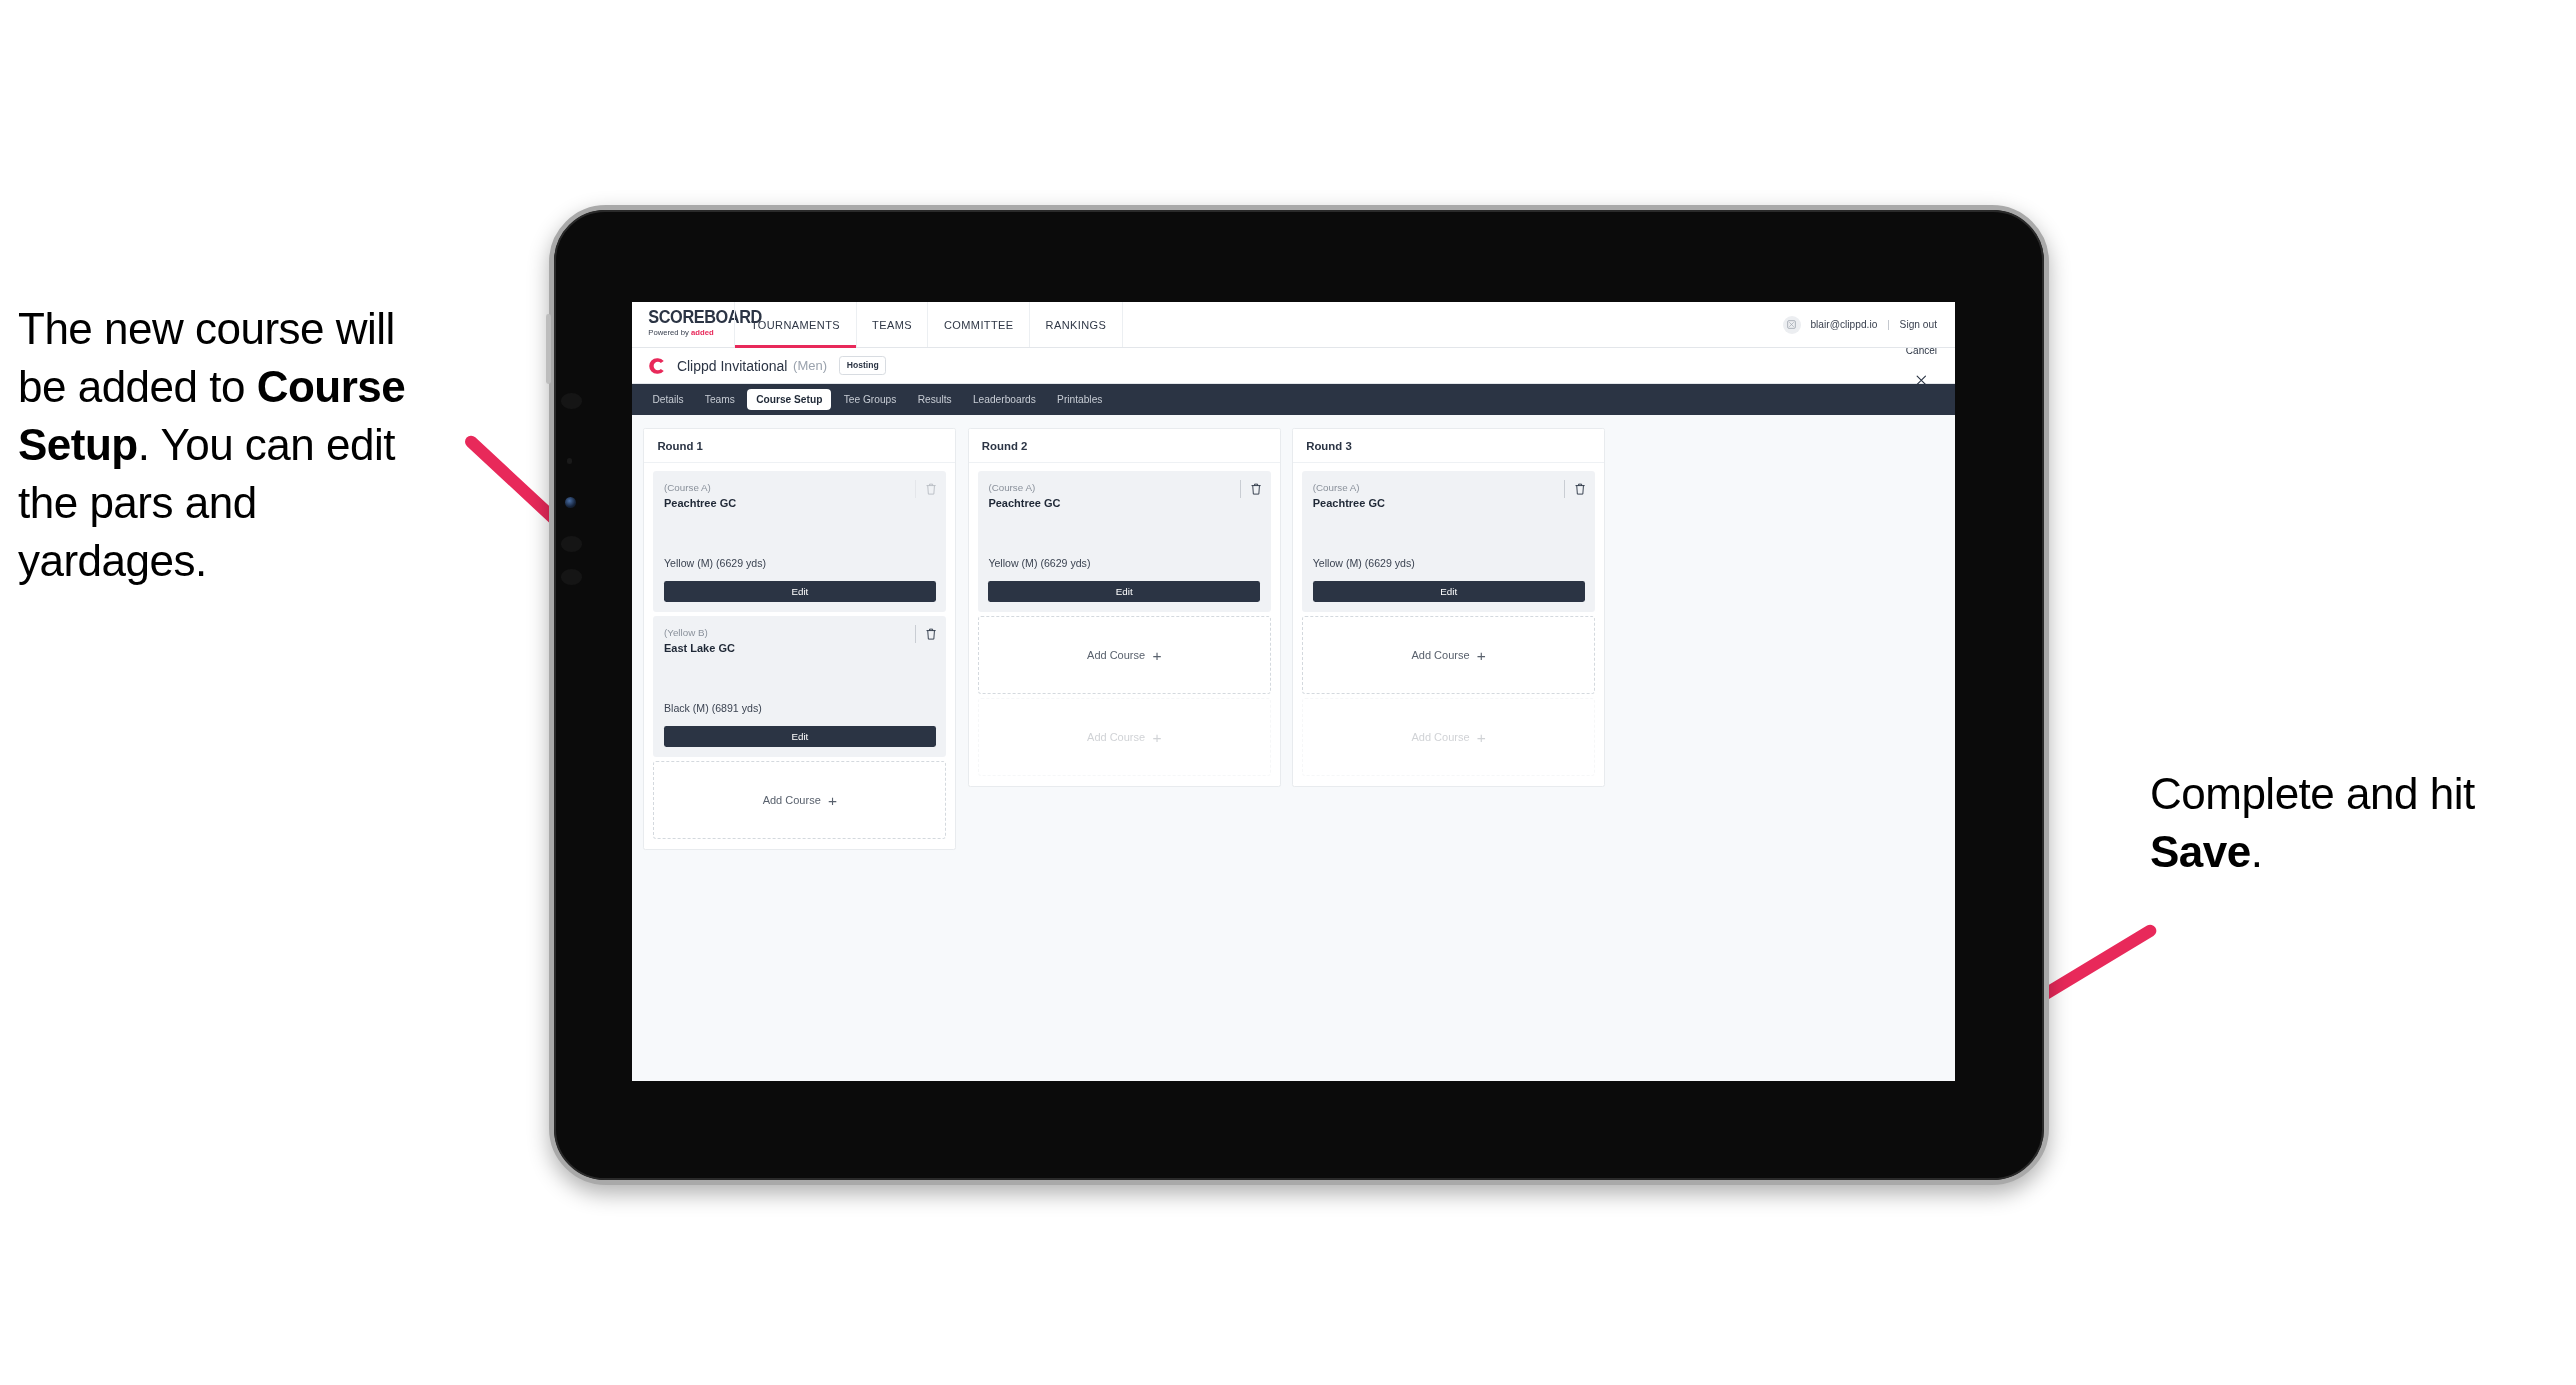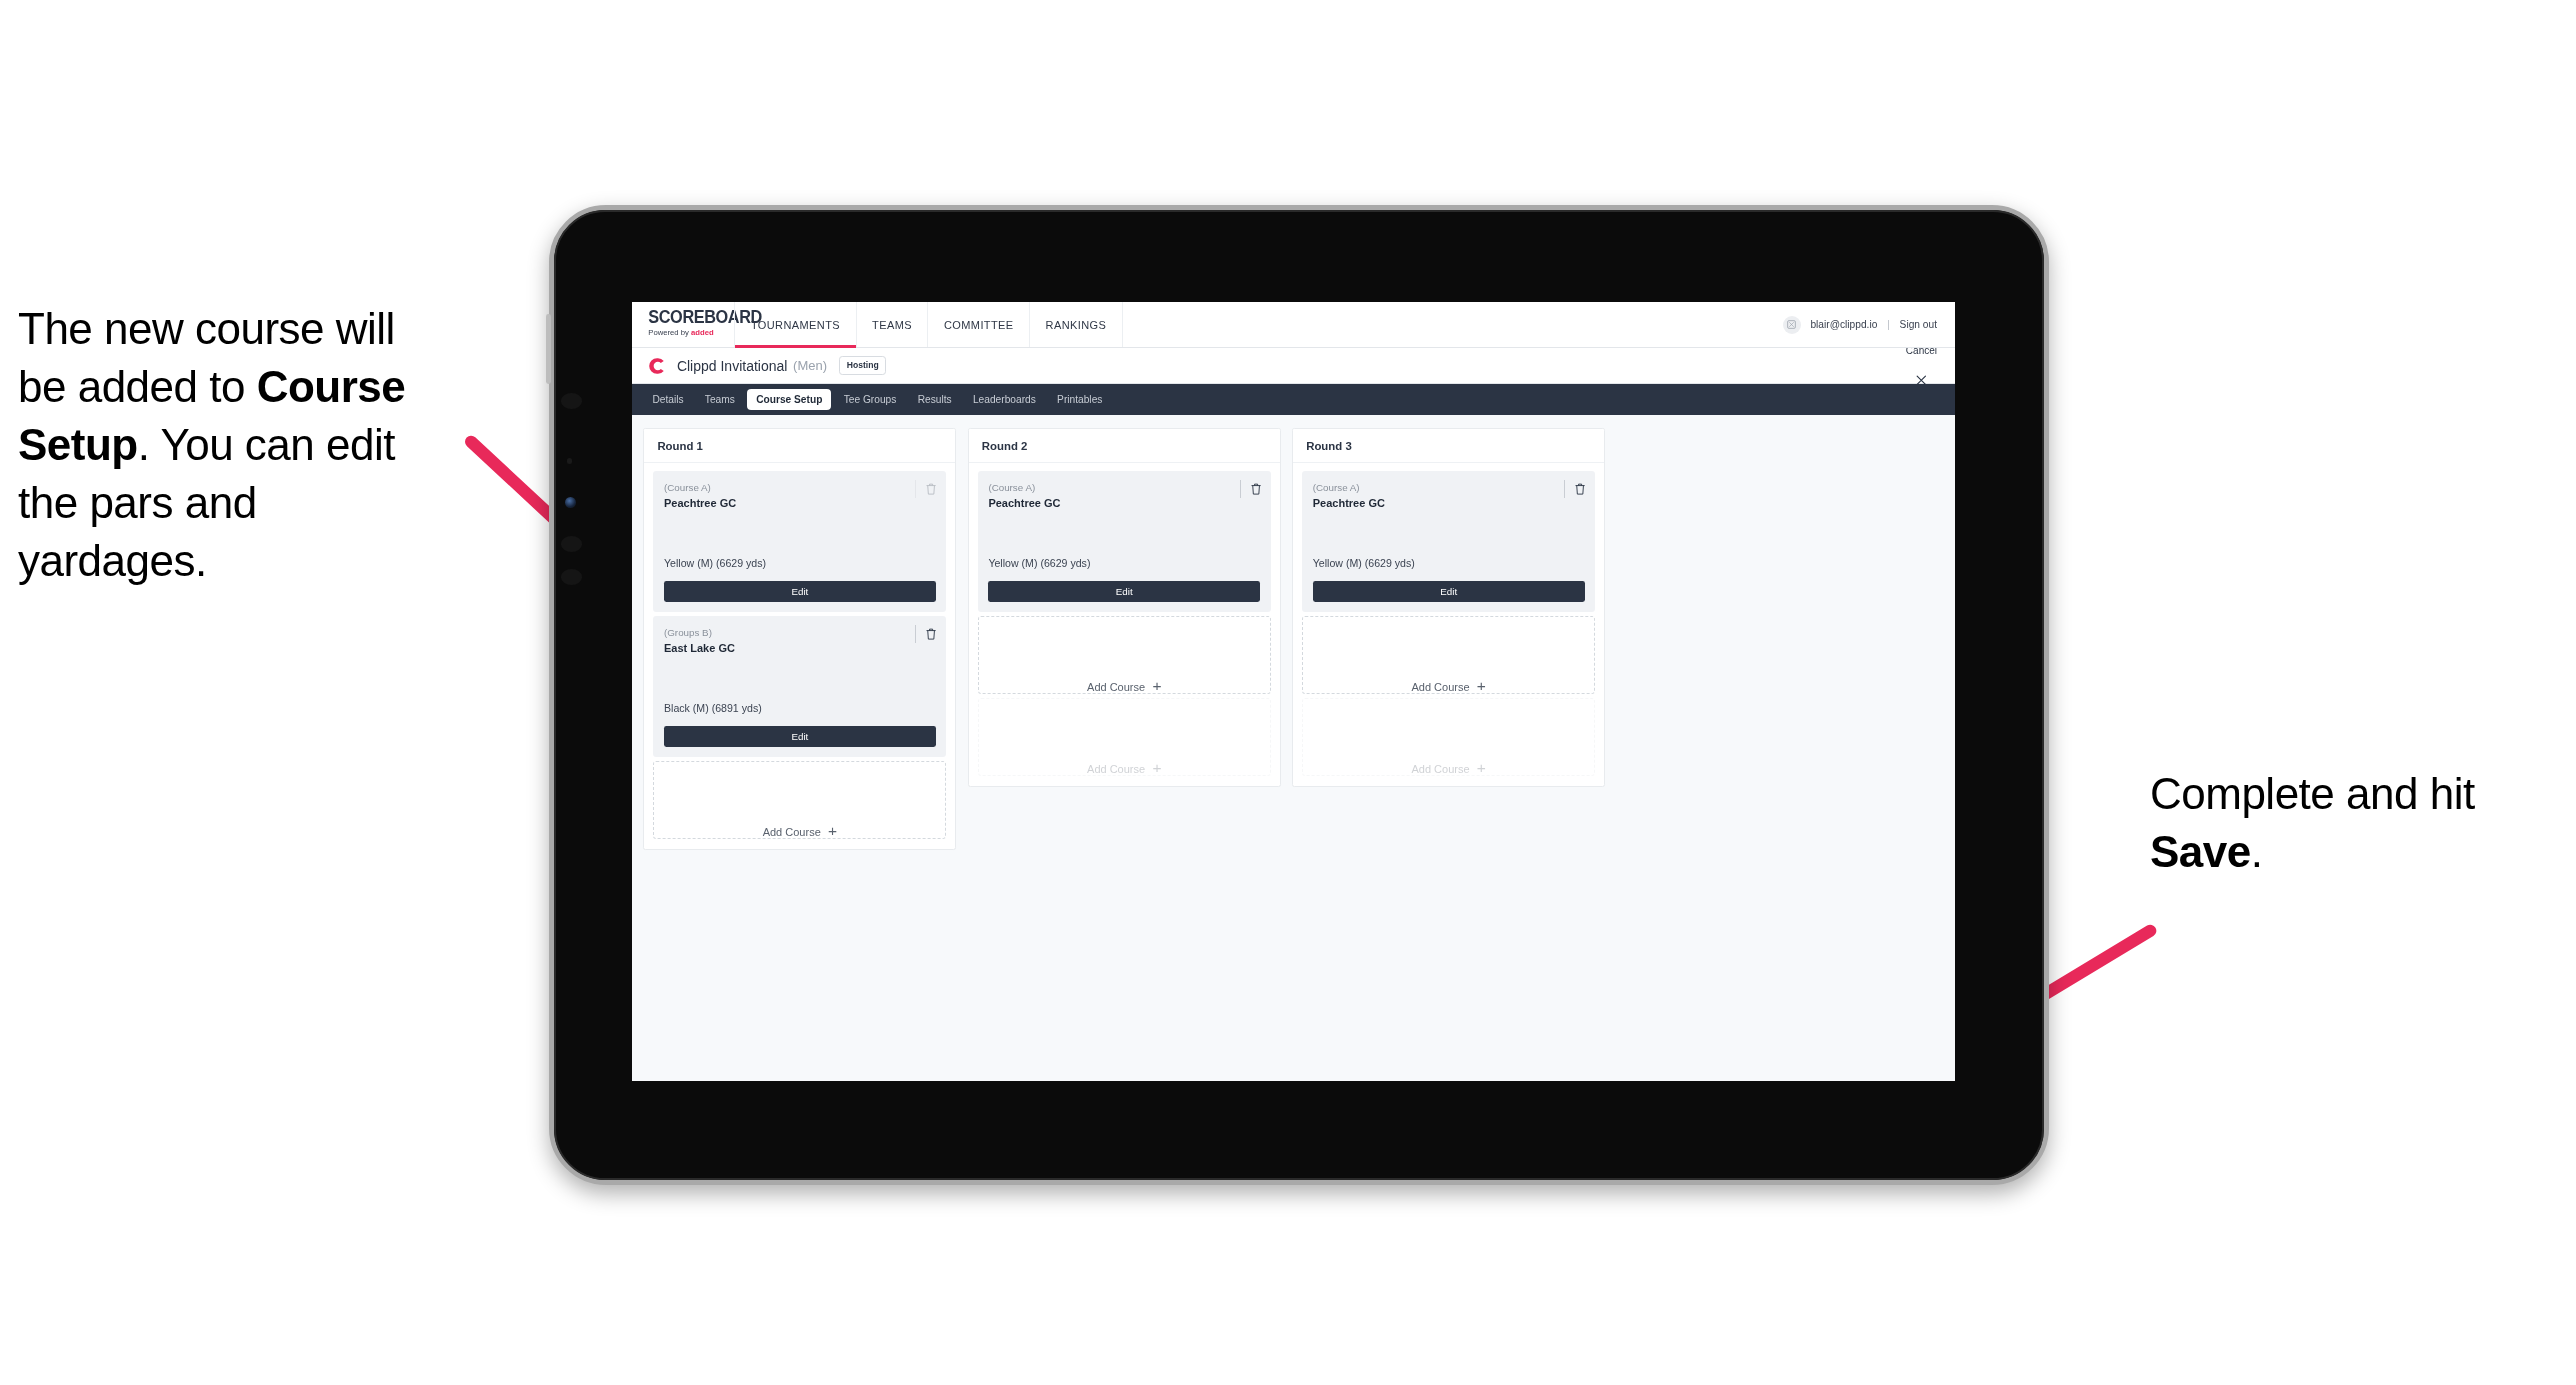--- a/index.html
+++ b/index.html
@@ -155,21 +155,21 @@
   .trash { width: 12.2px; height: 14px; display: block; }
   .trash.disabled { opacity: .28; }
   .cc-tools.disabled .vrule { opacity: .32; }
   .edit-btn {
     margin-top: 9px; height: 21px; border-radius: 2.4px; background: #2b3444;
     color: #fff; font-size: 9.8px; display: flex; align-items: center; justify-content: center;
   }
 
   .add-card {
     height: 78px; border: 0.8px dashed #d4d9de; border-radius: 3.3px;
-    background: #fff; display: flex; align-items: flex-end; justify-content: center;
+    background: #fff; display: flex; align-items: center; justify-content: center;
     gap: 7.3px; font-size: 11px; color: #59616d;
   }
   .add-card .plus { font-size: 15.5px; line-height: 1; color: #59616d; font-weight: 300; }
   .add-card.faded { opacity: .28; border-color: #e1e5e9; }
 </style>
 </head>
 <body>
 
 <div id="stage">
 
@@ -282,21 +282,21 @@
             <div class="edit-btn">Edit</div>
           </div>
 
           <div class="course-card">
             <div class="cc-tools">
               <span class="vrule"></span>
               <svg class="trash" viewBox="0 0 16 18">
                 <path d="M2 4.5h12M6 4.5V2.6h4v1.9M3.6 4.5l.8 11.2h7.2l.8-11.2" fill="none" stroke="#2b3444" stroke-width="1.2" stroke-linejoin="round"></path>
               </svg>
             </div>
-            <div class="cc-label">(Groups B)</div>
+            <div class="cc-label">(Yellow B)</div>
             <div class="cc-name">East Lake GC</div>
             <div class="cc-tee">Black (M) (6891 yds)</div>
             <div class="edit-btn">Edit</div>
           </div>
 
           <div class="add-card">
             <span>Add Course</span>
             <span class="plus">+</span>
           </div>
 

